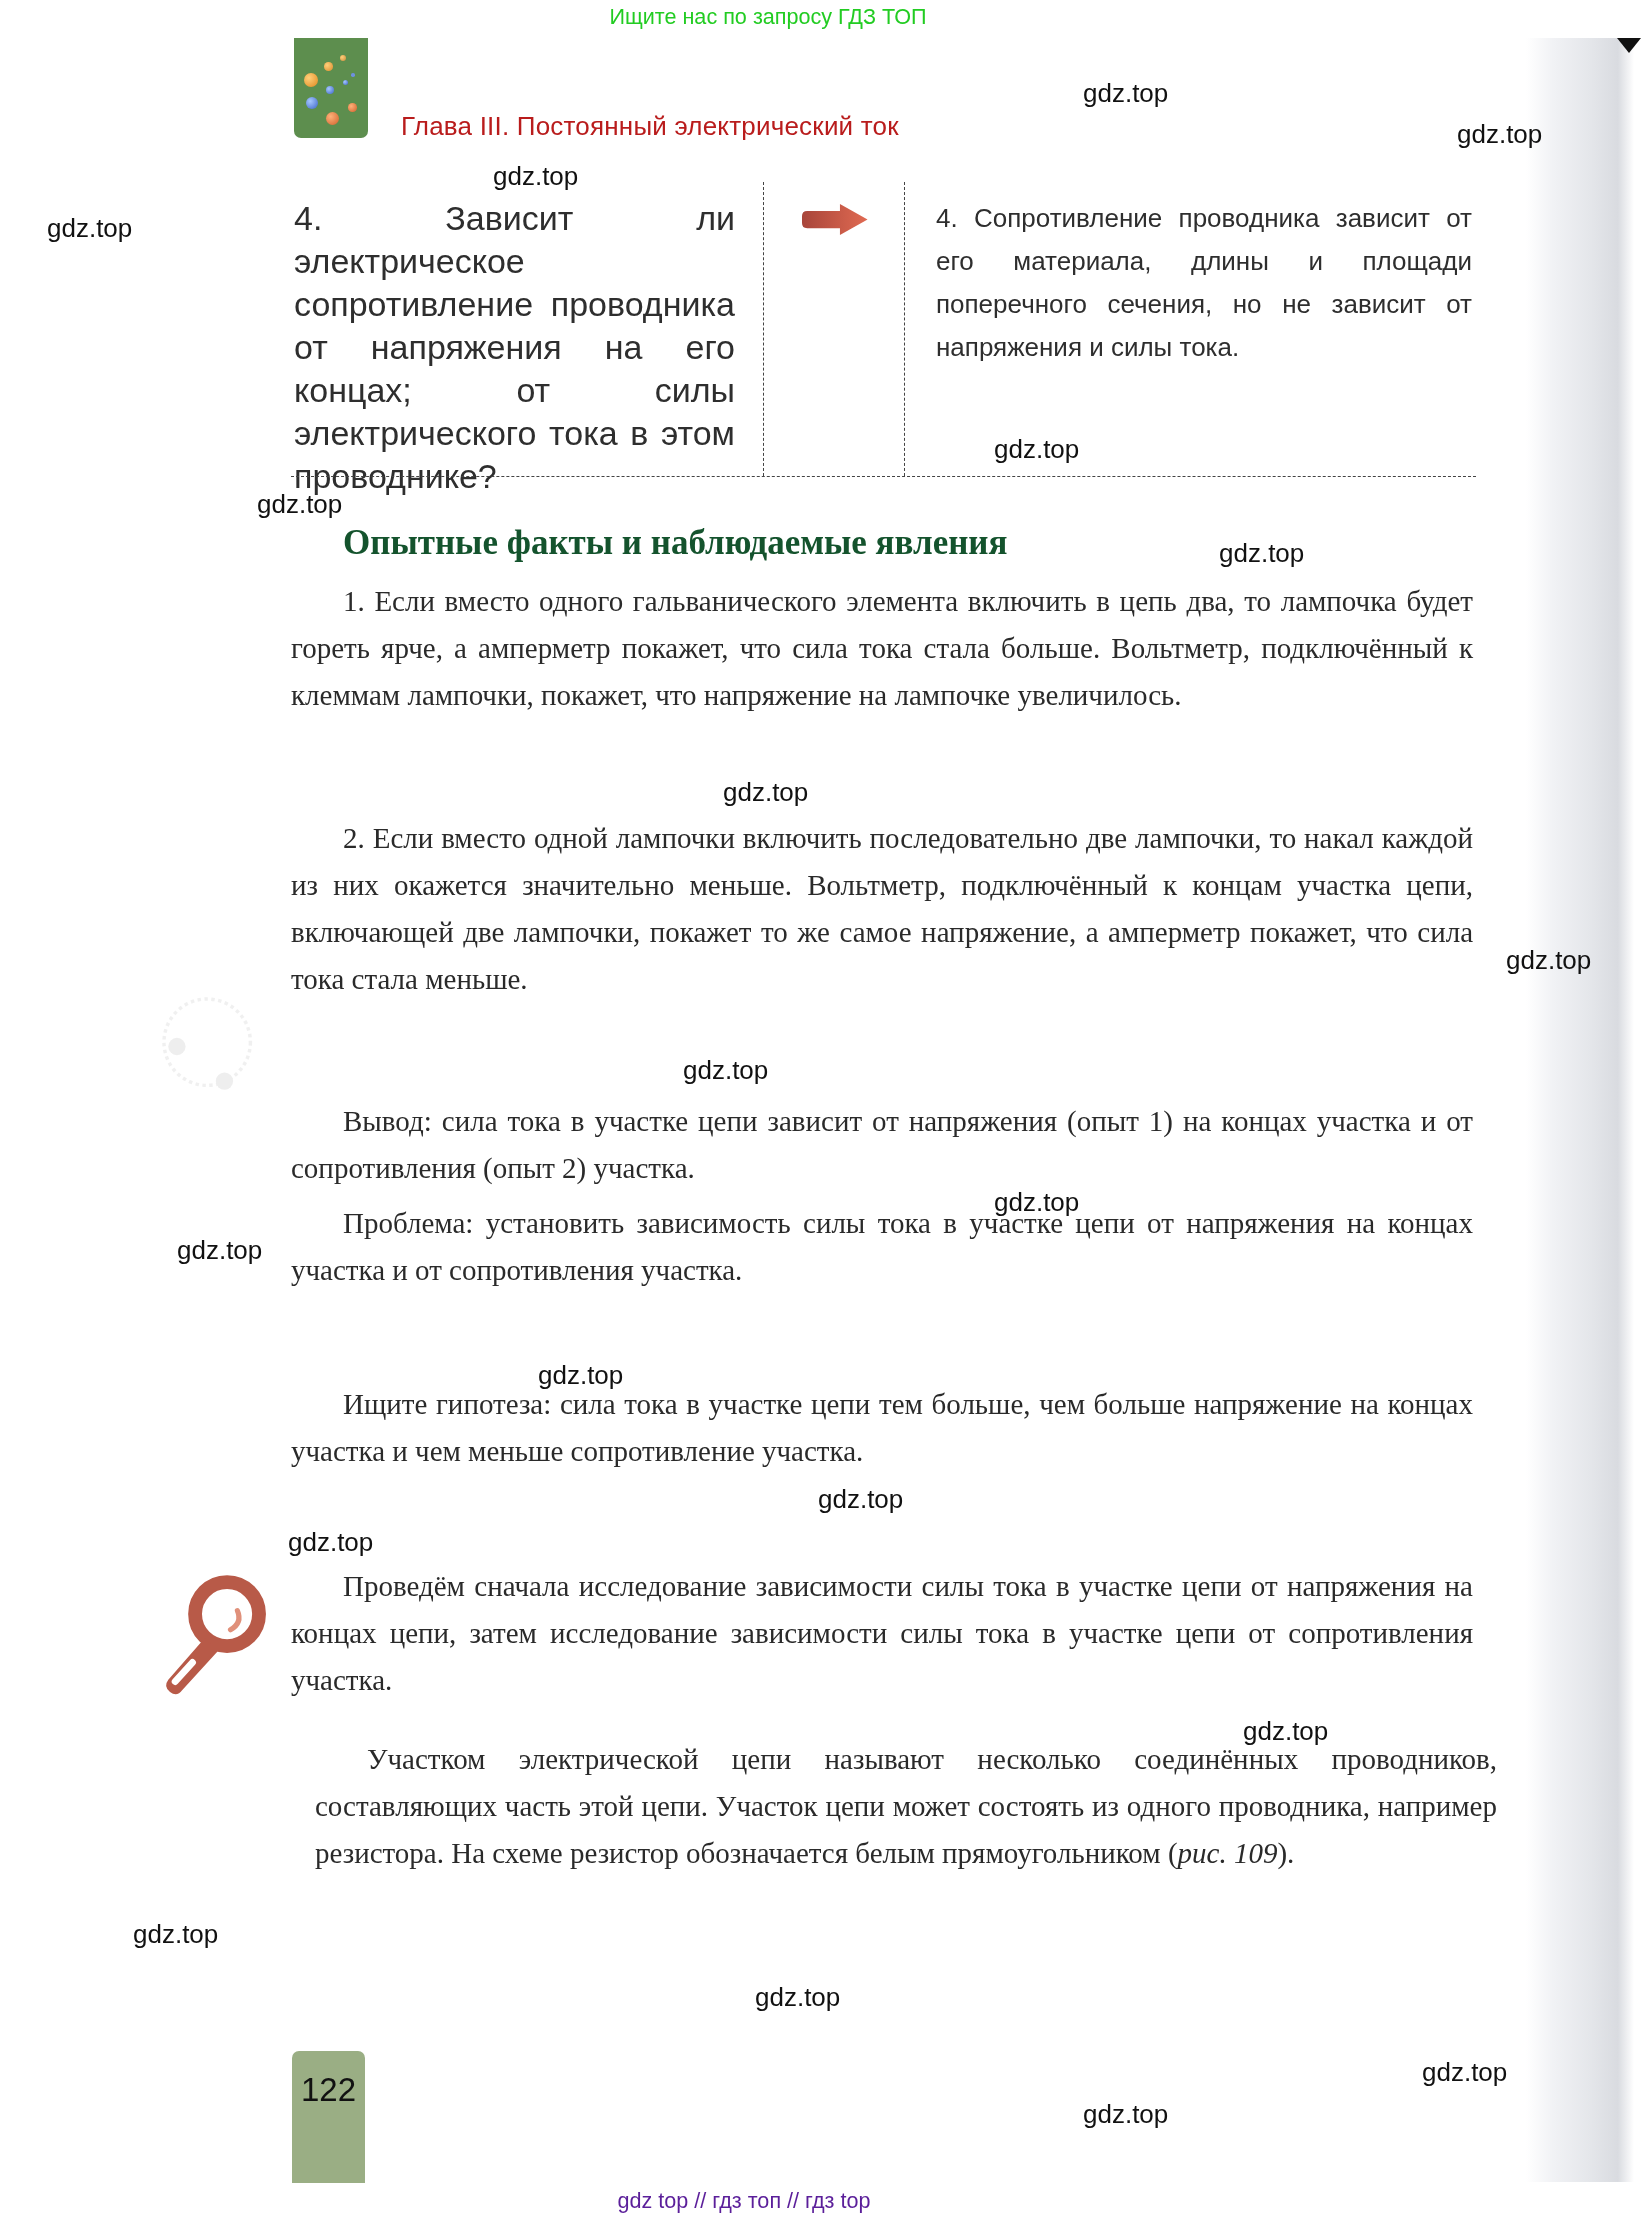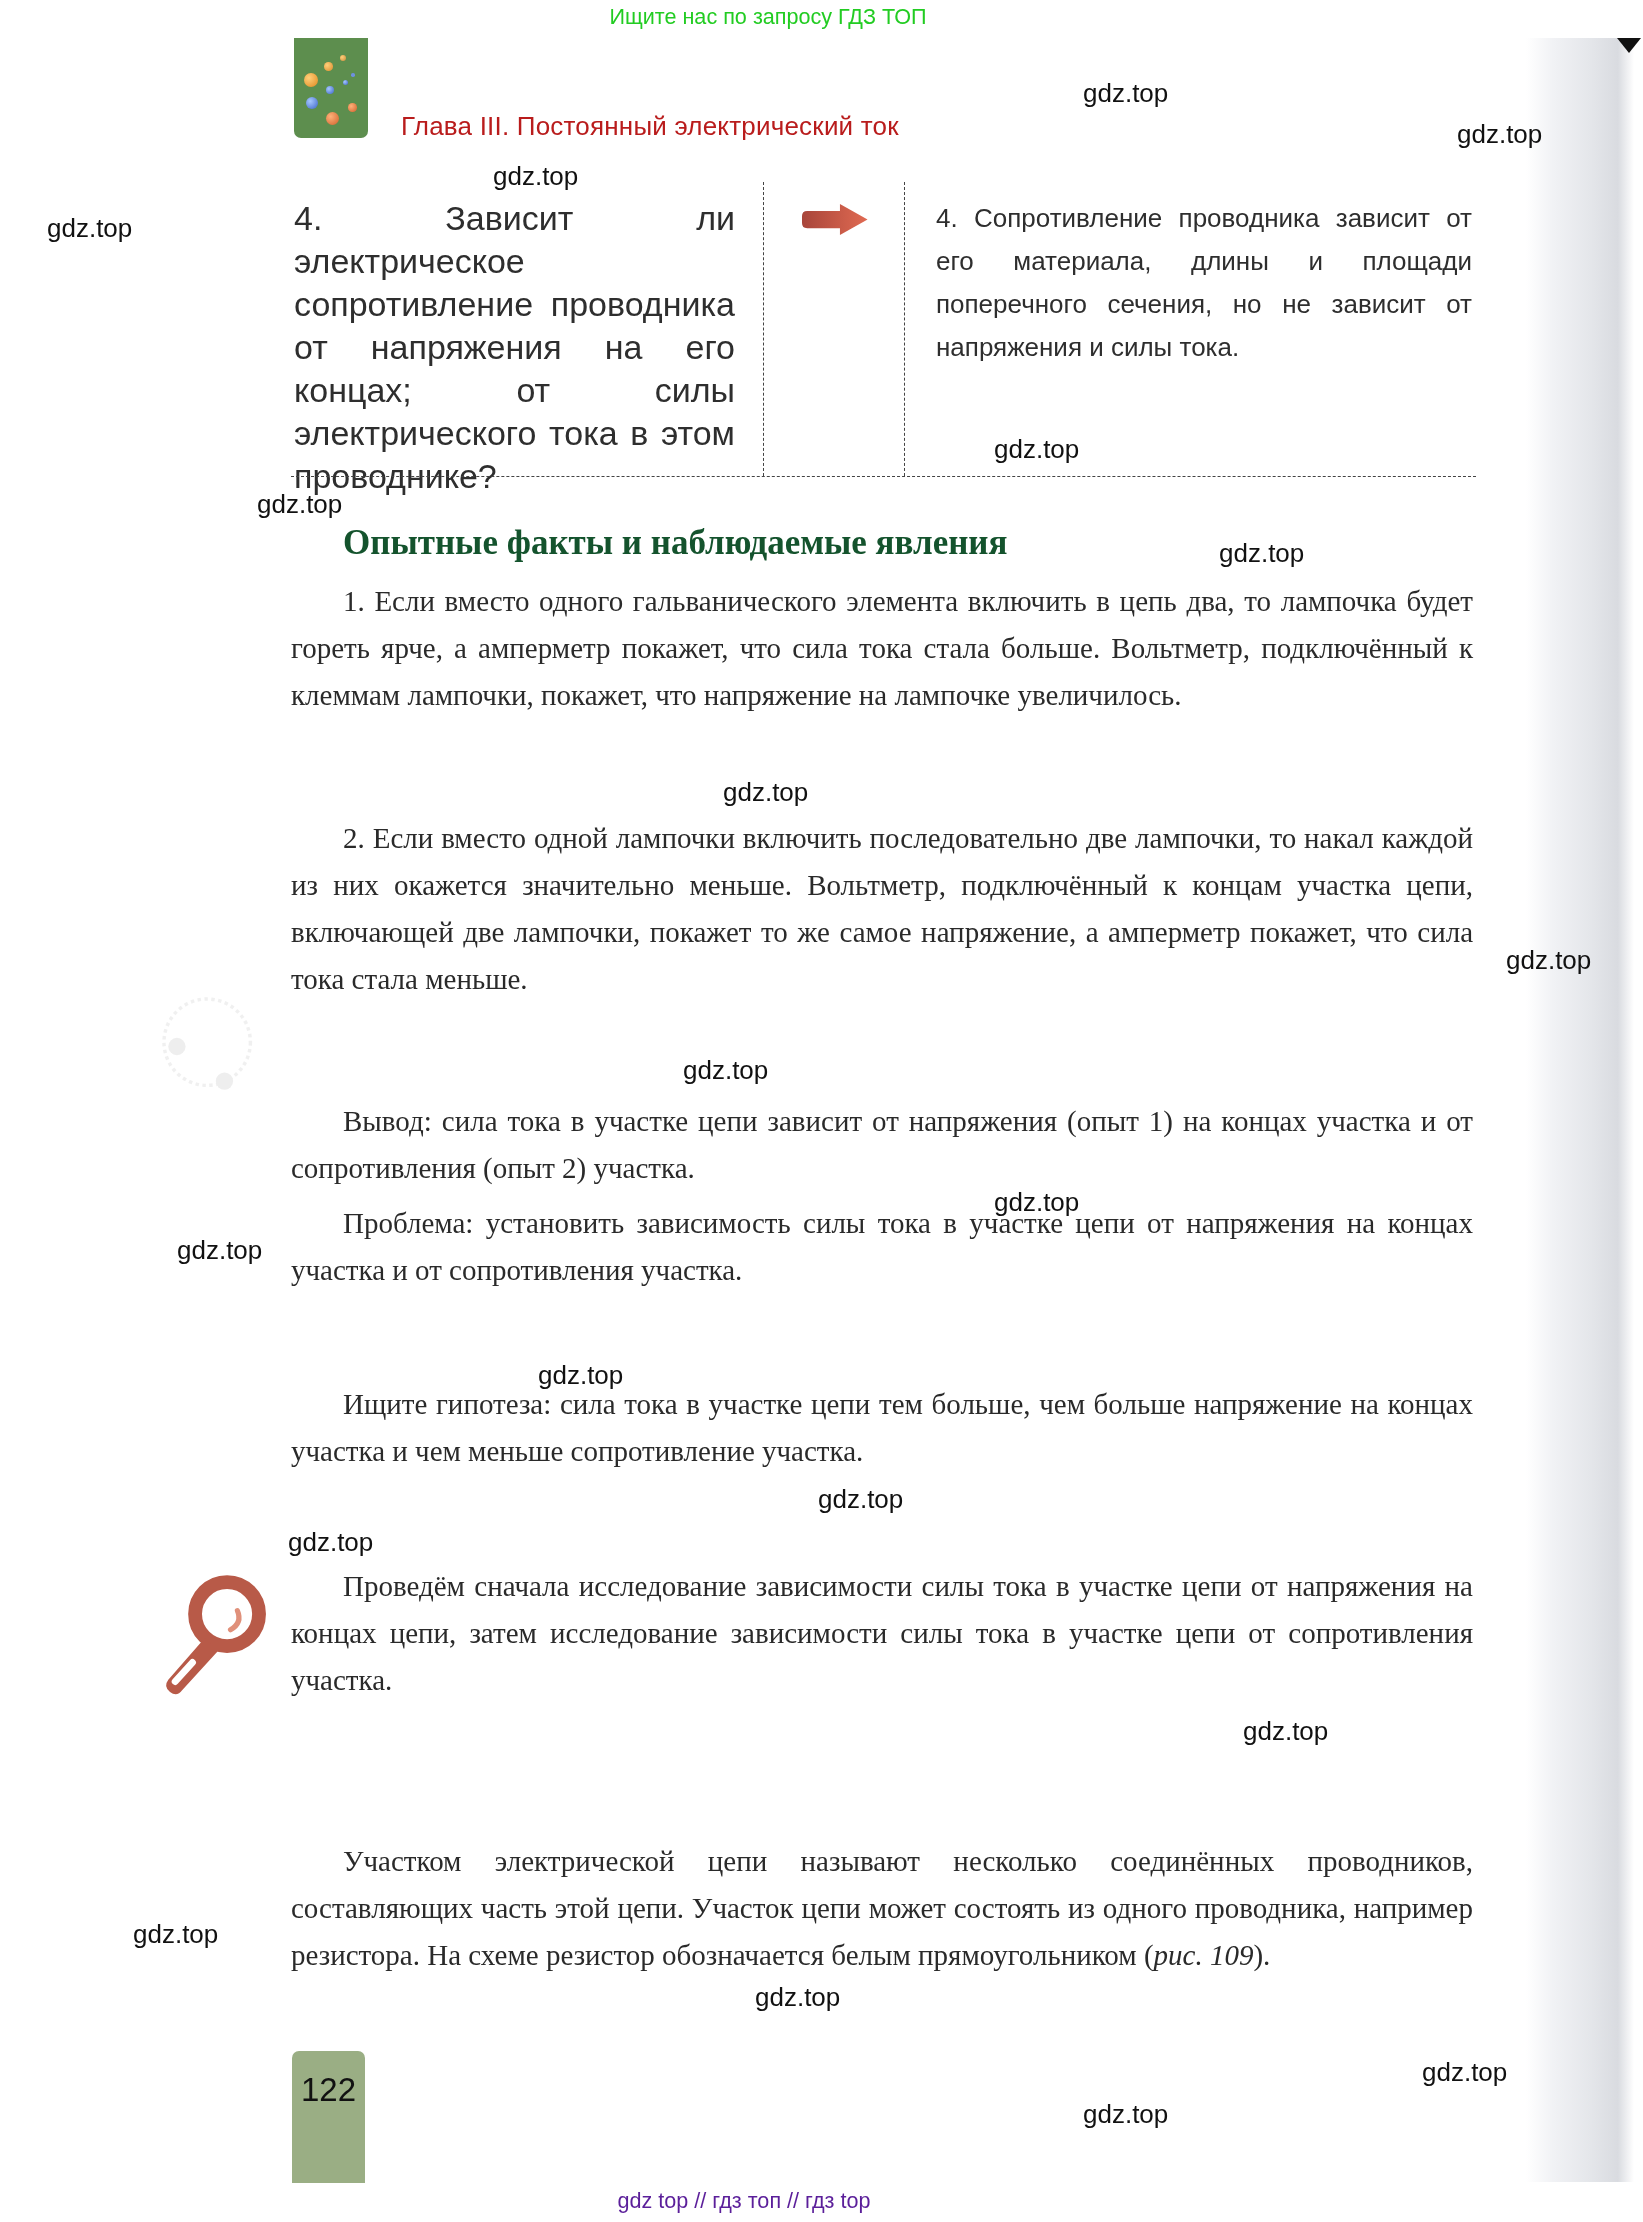--- a/index.html
+++ b/index.html
@@ -90,21 +90,21 @@
 <svg class="abs magnifier" viewBox="0 0 140 150">
   <circle cx="88" cy="52" r="37" fill="none" stroke="#b85a48" stroke-width="16"></circle>
   <path d="M100 48 Q106 62 92 70" fill="none" stroke="#e0907a" stroke-width="6" stroke-linecap="round"></path>
   <path d="M62 80 L20 128 Q14 136 22 142 Q30 148 36 140 L78 94 Z" fill="#b85a48"></path>
   <path d="M28 130 L48 108" stroke="#ffffff" stroke-width="8" stroke-linecap="round"></path>
 </svg>
 
 <div class="abs body-text" style="top:1563px;">
   <p>Проведём сначала исследование зависимости силы тока в участке цепи от напряжения на концах цепи, затем исследование зависимости силы тока в участке цепи от сопротивления участка.</p>
 </div>
-<div class="abs body-text" style="top:1838px;">
+<div class="abs body-text" style="top:1736px;margin-left:24px;">
   <p><span>Участком электрической цепи называют несколько соединённых проводников, составляющих часть этой цепи. Участок цепи может состоять из одного проводника, например резистора. На схеме резистор обозначается белым прямоугольником (</span><i>рис. 109</i><span>).</span></p>
 </div>
 
 <div class="abs page-tab"></div>
 <div class="abs page-num">122</div>
 
 <div id="wm-layer">
     <div class="abs wm" style="left: 1083px; top: 78px;">gdz.top</div>
     <div class="abs wm" style="left: 1457px; top: 119px;">gdz.top</div>
     <div class="abs wm" style="left: 493px; top: 161px;">gdz.top</div>

